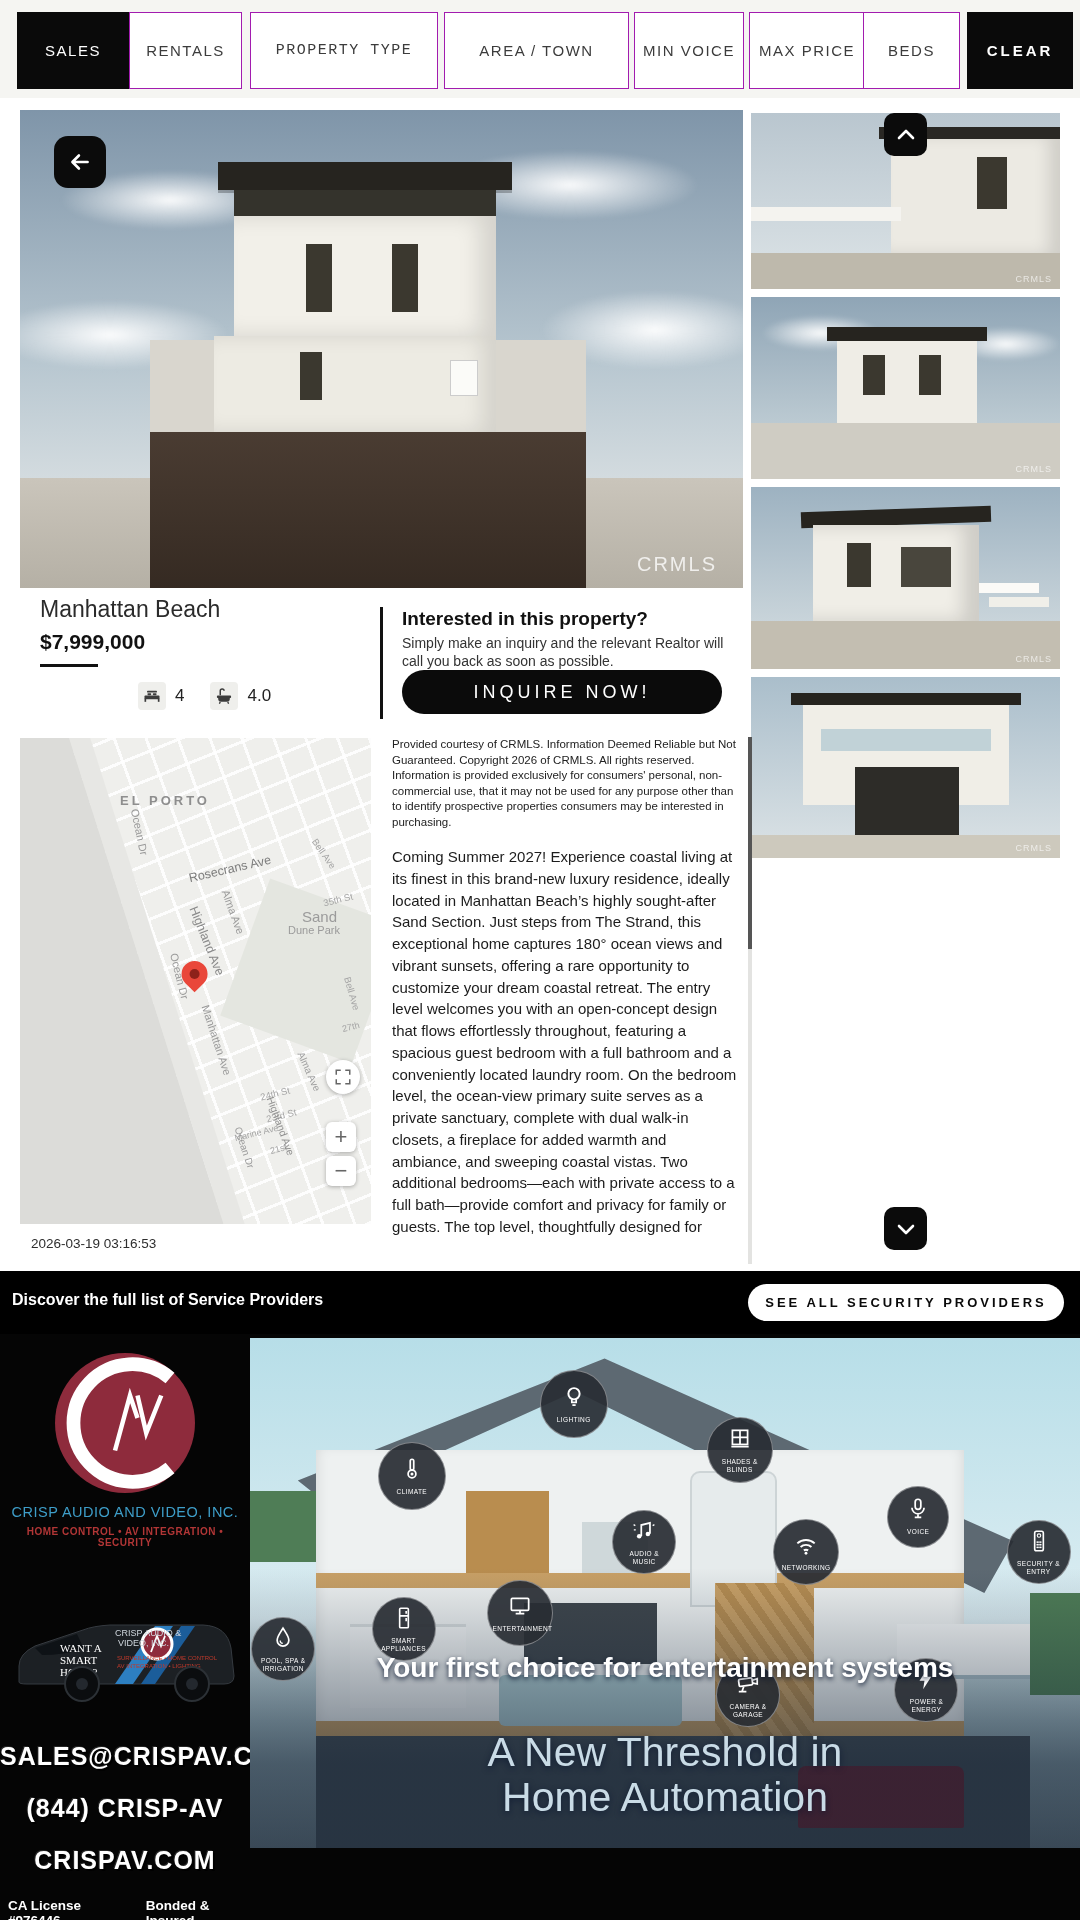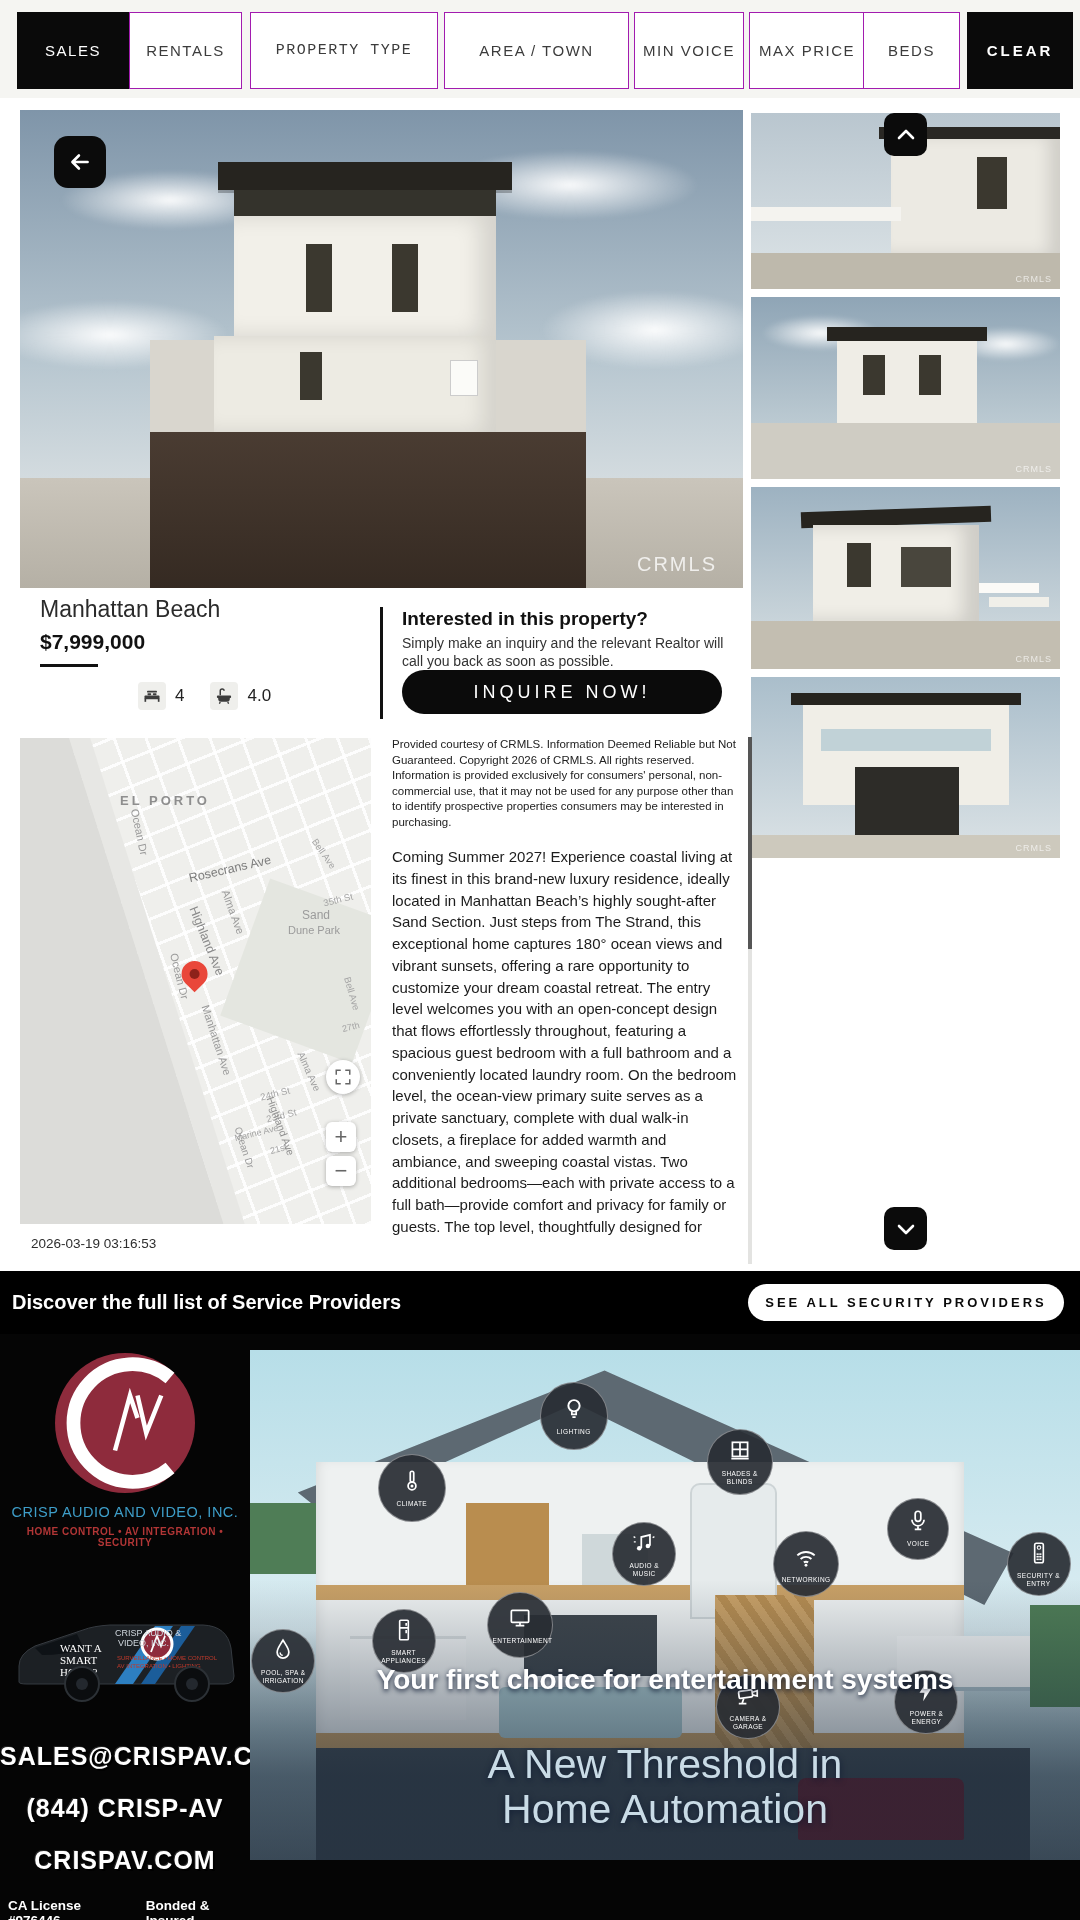--- a/index.html
+++ b/index.html
@@ -60,35 +60,35 @@
   #map-timestamp{position:absolute;left:31px;top:1236px;font-size:13.5px;color:#2e2e2e;}
   
   #listing-col{position:absolute;left:392px;top:737px;width:346px;height:527px;overflow:hidden;}
   #courtesy-head{font-size:16.5px;font-weight:bold;color:#111;line-height:1.25;margin:0 0 12px 0;}
   #disclaimer{font-size:11.5px;color:#222;line-height:1.35;margin:0 0 16px 0;}
   #description{font-size:15px;color:#1c1c1c;line-height:1.45;margin:0;}
   #list-scrollbar{position:absolute;left:748px;top:737px;width:4px;height:527px;background:#e3e3e1;}
   #list-scroll-thumb{position:absolute;left:0;top:0;width:4px;height:212px;background:#555;}
   
   #service-band{position:absolute;left:0;top:1271px;width:1080px;height:63px;background:#000;}
-  #service-heading{position:absolute;left:12px;top:20px;color:#fff;font-size:20px;font-weight:bold;}
+  #service-heading{position:absolute;left:12px;top:20px;color:#fff;font-size:16px;font-weight:bold;}
   #service-button{position:absolute;right:16px;top:13px;width:316px;height:37px;background:#fff;border-radius:19px;
       display:flex;align-items:center;justify-content:center;font-size:13px;font-weight:bold;letter-spacing:3px;color:#0a0a0a;cursor:pointer;}
   
   #ad{position:absolute;left:0;top:1334px;width:1080px;height:586px;background:#050505;}
   #ad-left{position:absolute;left:0;top:0;width:250px;height:586px;background:#050505;}
   #crisp-logo{position:absolute;left:50px;top:14px;}
   #crisp-company{position:absolute;left:0;top:170px;width:250px;text-align:center;color:#3e9ec9;font-size:14.5px;letter-spacing:.5px;}
   #crisp-tagline{position:absolute;left:0;top:192px;width:250px;text-align:center;color:#b23636;font-size:10px;font-weight:bold;letter-spacing:.5px;}
   #crisp-van{position:absolute;left:5px;top:262px;}
   .crisp-contact{position:absolute;left:0;width:250px;text-align:center;color:#fff;font-weight:bold;font-size:25px;
       letter-spacing:1px;text-shadow:2px 2px 0 rgba(0,0,0,.9),-1px -1px 0 rgba(90,90,90,.4);}
   #license-row{position:absolute;left:8px;top:564px;width:242px;display:flex;gap:22px;color:#fff;font-size:13.5px;font-weight:bold;}
   
-  #ad-image{position:absolute;left:250px;top:16px;width:830px;height:510px;overflow:hidden;
+  #ad-image{position:absolute;left:250px;top:4px;width:830px;height:510px;overflow:hidden;
       background:linear-gradient(#b7dee8,#dcedf2 55%,#9fb6bd 75%,#6c7a80);}
   .house-part{position:absolute;}
   #ad-dark-overlay{position:absolute;left:0;top:45%;width:100%;height:55%;
       background:linear-gradient(rgba(20,38,58,0),rgba(16,32,52,.55) 70%);}
   .sicon{position:absolute;transform:translate(-50%,-50%);border-radius:50%;
       background:rgba(40,45,51,.92);border:1.5px solid rgba(255,255,255,.4);
       display:flex;flex-direction:column;align-items:center;justify-content:center;color:#fff;z-index:4;}
   .sicon .slabel{font-size:6.5px;letter-spacing:.4px;text-align:center;line-height:1.25;margin-top:2px;width:85%;}
   #ad-headline{position:absolute;left:0;top:312px;width:100%;text-align:center;color:#fff;font-size:28px;font-weight:bold;
       line-height:1.25;text-shadow:0 2px 5px rgba(8,20,45,.9);z-index:5;}
@@ -234,21 +234,21 @@
     <div id="map-grid"></div>
     <div id="map-park"></div>
     <div id="map-shore"></div>
     <div id="map-beach"></div>
     <div id="map-labels">
         <span class="mlabel" style="left: 100px; top: 55px; font-size: 13px; color: rgb(142, 142, 142); font-weight: bold; letter-spacing: 3px; transform: rotate(0deg);">EL PORTO</span>
         <span class="mlabel" style="left: 96px; top: 88px; font-size: 11px; color: rgb(154, 154, 154); transform: rotate(78deg);">Ocean Dr</span>
         <span class="mlabel" style="left: 168px; top: 124px; font-size: 12.5px; color: rgb(125, 125, 125); transform: rotate(-13deg);">Rosecrans Ave</span>
         <span class="mlabel" style="left: 190px; top: 168px; font-size: 11px; color: rgb(154, 154, 154); transform: rotate(70deg);">Alma Ave</span>
         <span class="mlabel" style="left: 150px; top: 196px; font-size: 12.5px; color: rgb(138, 138, 138); transform: rotate(68deg);">Highland Ave</span>
-        <span class="mlabel" style="left: 282px; top: 170px; font-size: 12px; color: rgb(155, 155, 155); transform: rotate(0deg);">Sand</span>
+        <span class="mlabel" style="left: 282px; top: 170px; font-size: 15px; color: rgb(155, 155, 155); transform: rotate(0deg);">Sand</span>
         <span class="mlabel" style="left: 268px; top: 186px; font-size: 11px; color: rgb(155, 155, 155); transform: rotate(0deg);">Dune Park</span>
         <span class="mlabel" style="left: 136px; top: 232px; font-size: 11px; color: rgb(154, 154, 154); transform: rotate(76deg);">Ocean Dr</span>
         <span class="mlabel" style="left: 160px; top: 296px; font-size: 11px; color: rgb(154, 154, 154); transform: rotate(72deg);">Manhattan Ave</span>
         <span class="mlabel" style="left: 287px; top: 110px; font-size: 9.5px; color: rgb(165, 165, 165); transform: rotate(55deg);">Bell Ave</span>
         <span class="mlabel" style="left: 303px; top: 156px; font-size: 9.5px; color: rgb(165, 165, 165); transform: rotate(-14deg);">35th St</span>
         <span class="mlabel" style="left: 315px; top: 250px; font-size: 9.5px; color: rgb(165, 165, 165); transform: rotate(74deg);">Bell Ave</span>
         <span class="mlabel" style="left: 322px; top: 284px; font-size: 9px; color: rgb(165, 165, 165); transform: rotate(-14deg);">27th</span>
         <span class="mlabel" style="left: 268px; top: 328px; font-size: 10px; color: rgb(159, 159, 159); transform: rotate(66deg);">Alma Ave</span>
         <span class="mlabel" style="left: 240px; top: 350px; font-size: 9.5px; color: rgb(165, 165, 165); transform: rotate(-14deg);">24th St</span>
         <span class="mlabel" style="left: 246px; top: 372px; font-size: 9.5px; color: rgb(165, 165, 165); transform: rotate(-14deg);">23rd St</span>

